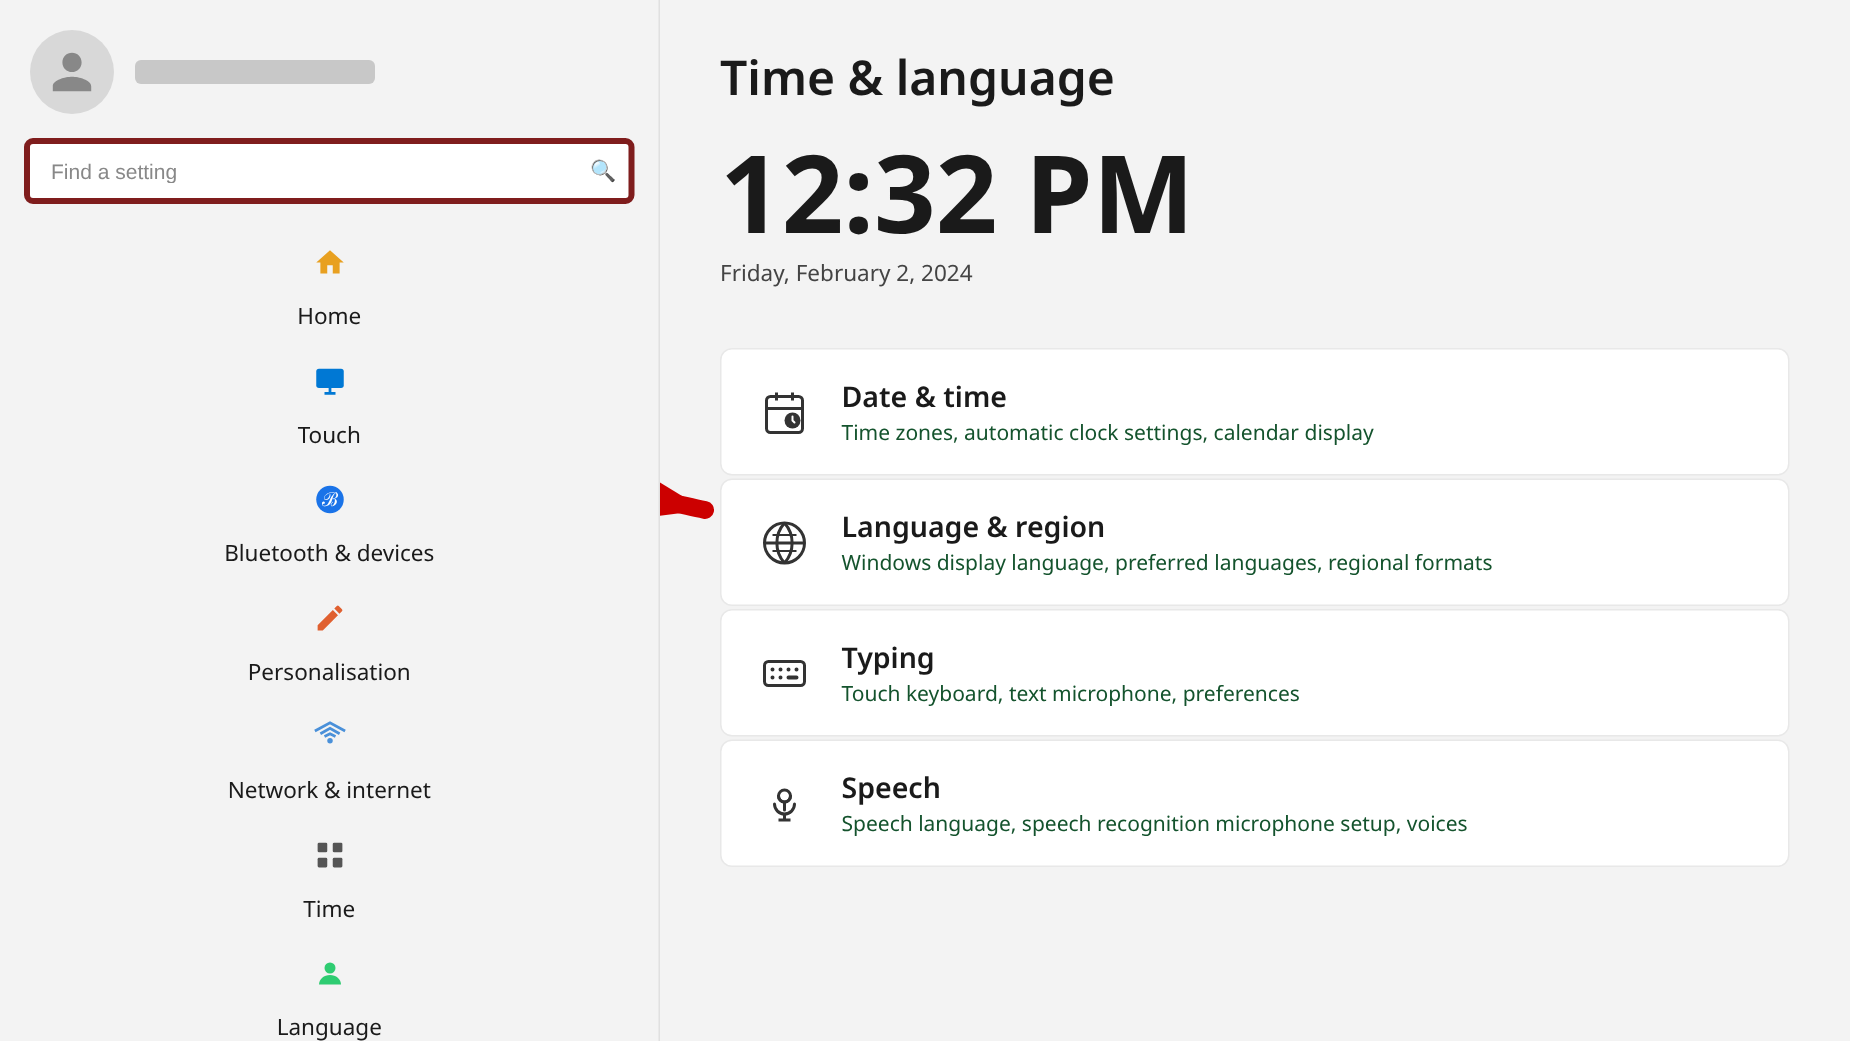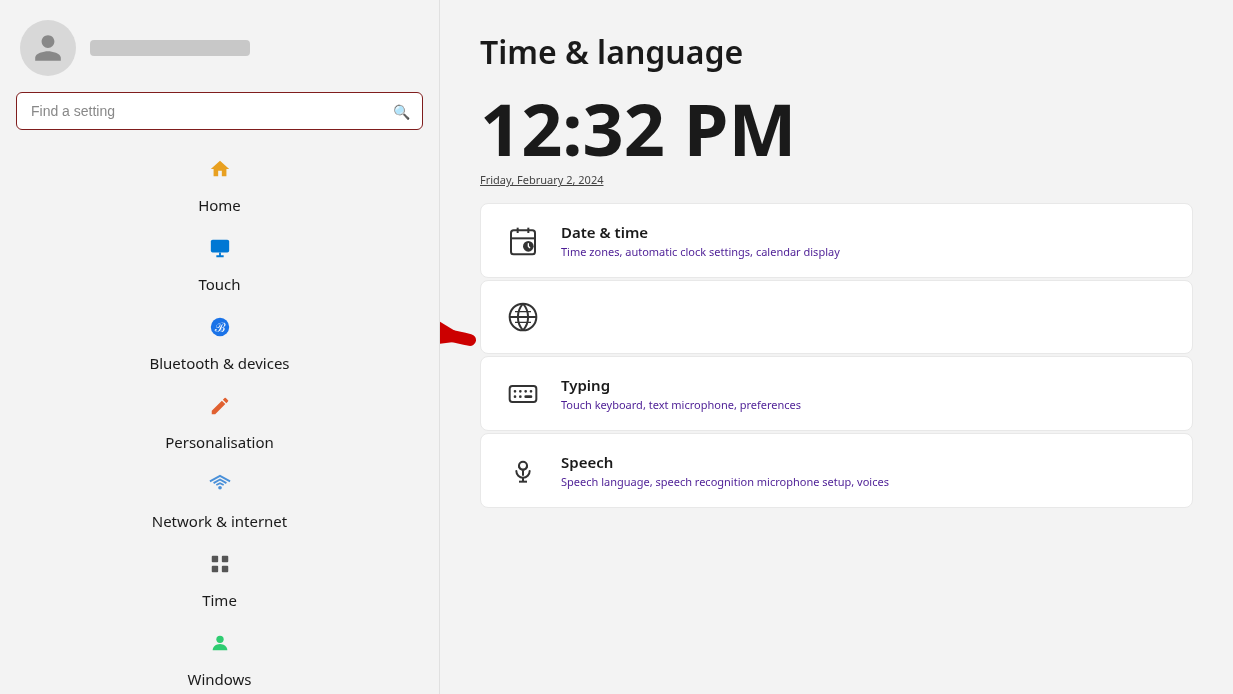--- a/index.html
+++ b/index.html
@@ -55,21 +55,21 @@
     }
 
     .search-box {
       margin: 0 16px 16px 16px;
       position: relative;
     }
 
     .search-box input {
       width: 100%;
       padding: 10px 40px 10px 14px;
-      border: 1px solid #7f1d1d;
+      border: 4px solid #7f1d1d;
       border-radius: 6px;
       background: #fff;
       font-size: 14px;
       color: #333;
       outline: none;
     }
 
     .search-box input::placeholder {
       color: #888;
     }
@@ -150,24 +150,23 @@
 
     .current-time {
       font-size: 72px;
       font-weight: 700;
       color: #1a1a1a;
       line-height: 1.1;
       margin-bottom: 4px;
     }
 
     .current-date {
-      font-size: 11px;
+      font-size: 15px;
       color: #444;
-      margin-bottom: 16px;
-      text-decoration: underline;
+      margin-bottom: 40px;
     }
 
     .settings-list {
       display: flex;
       flex-direction: column;
       gap: 2px;
     }
 
     .settings-card {
       background: #fff;
@@ -184,29 +183,29 @@
       width: 36px;
       height: 36px;
       display: flex;
       align-items: center;
       justify-content: center;
       flex-shrink: 0;
       font-size: 22px;
     }
 
     .settings-card-text h3 {
-      font-size: 15px;
+      font-size: 19px;
       font-weight: 600;
       color: #1a1a1a;
       margin-bottom: 2px;
     }
 
     .settings-card-text p {
-      font-size: 11px;
-      color: #4c1d95;
+      font-size: 14px;
+      color: #14532d;
     }
 
     
     .arrow-language {
       position: absolute;
       left: 360px;
       top: 280px;
       width: 220px;
       height: 90px;
       pointer-events: none;
@@ -294,21 +293,21 @@
       <span>Time</span>
     </li>
 
     <li class="nav-item">
       <span class="nav-icon">
         <svg width="22" height="22" viewBox="0 0 24 24">
           <circle cx="12" cy="8" r="4" fill="#2ecc71"></circle>
           <path d="M4 20c0-4 3.6-7 8-7s8 3 8 7" fill="#2ecc71"></path>
         </svg>
       </span>
-      <span>Windows</span>
+      <span>Language</span>
     </li>
 
     <li class="nav-item active">
       <span class="nav-icon">
         <svg width="22" height="22" viewBox="0 0 24 24">
           <circle cx="12" cy="12" r="10" fill="none" stroke="#1a73e8" stroke-width="2"></circle>
           <path d="M12 6v6l4 2" stroke="#1a73e8" stroke-width="2" stroke-linecap="round" fill="none"></path>
         </svg>
       </span>
       <span>Time &amp; language</span>
@@ -342,20 +341,24 @@
     </div>
 
     <div class="settings-card">
       <div class="settings-card-icon">
         <svg width="32" height="32" viewBox="0 0 24 24" fill="none" stroke="#333" stroke-width="1.5">
           <circle cx="12" cy="12" r="10"></circle>
           <path d="M2 12h20M12 2a15 15 0 010 20M12 2a15 15 0 000 20"></path>
           <path d="M6 8h12M6 16h12" stroke-width="1"></path>
         </svg>
       </div>
+      <div class="settings-card-text">
+        <h3>Language &amp; region</h3>
+        <p>Windows display language, preferred languages, regional formats</p>
+      </div>
     </div>
 
     <div class="settings-card">
       <div class="settings-card-icon">
         <svg width="32" height="32" viewBox="0 0 24 24" fill="none" stroke="#333" stroke-width="1.5">
           <rect x="2" y="6" width="20" height="12" rx="2"></rect>
           <path d="M6 10h.01M10 10h.01M14 10h.01M18 10h.01M6 14h.01M10 14h.01M14 14h4" stroke-linecap="round" stroke-width="2"></path>
         </svg>
       </div>
       <div class="settings-card-text">

